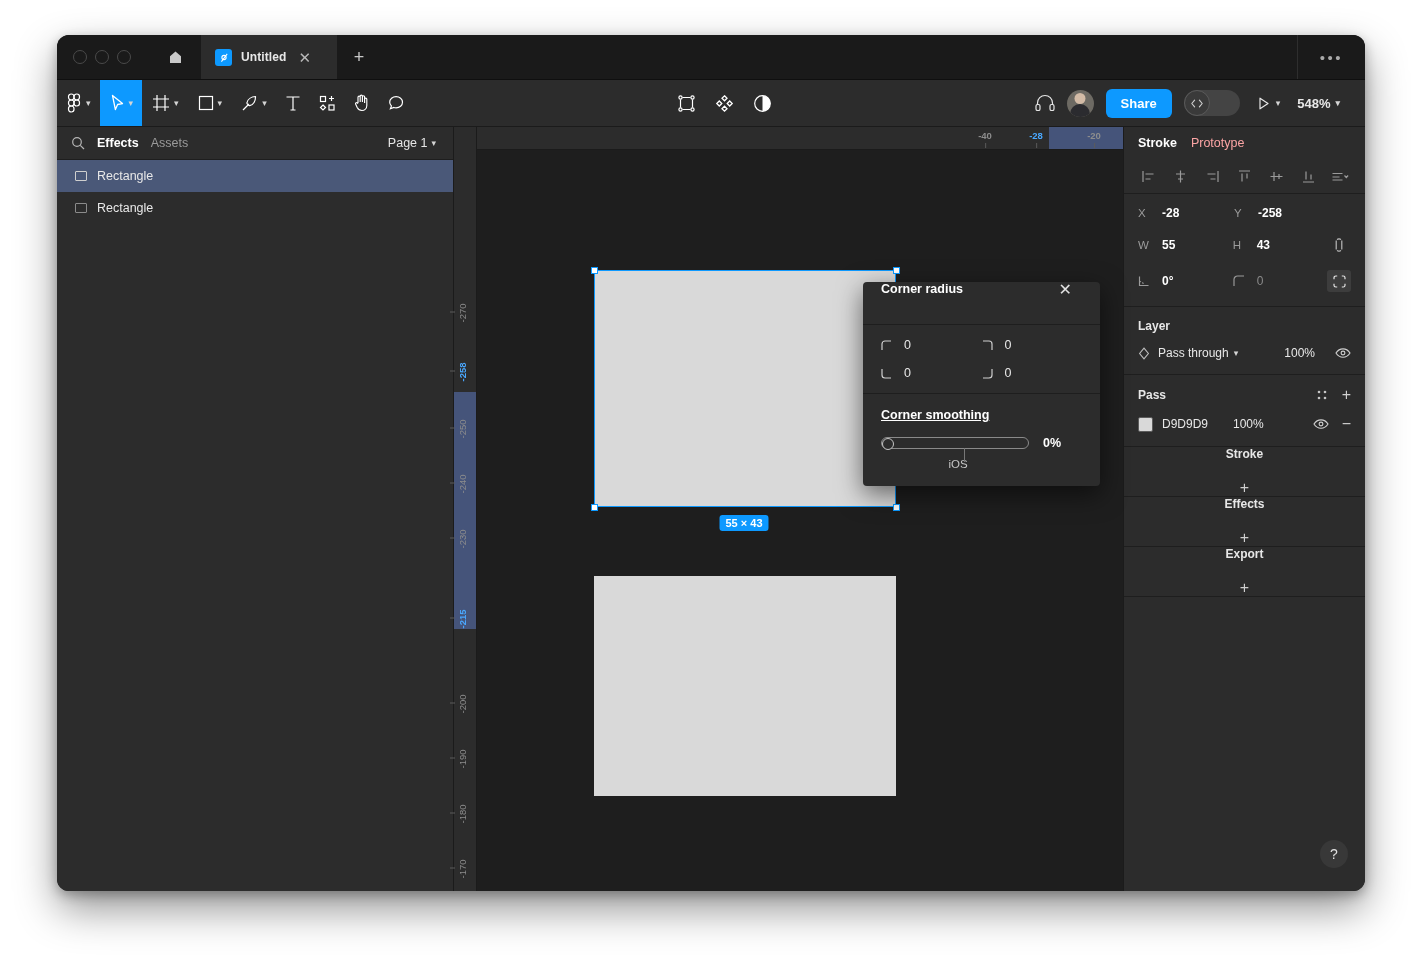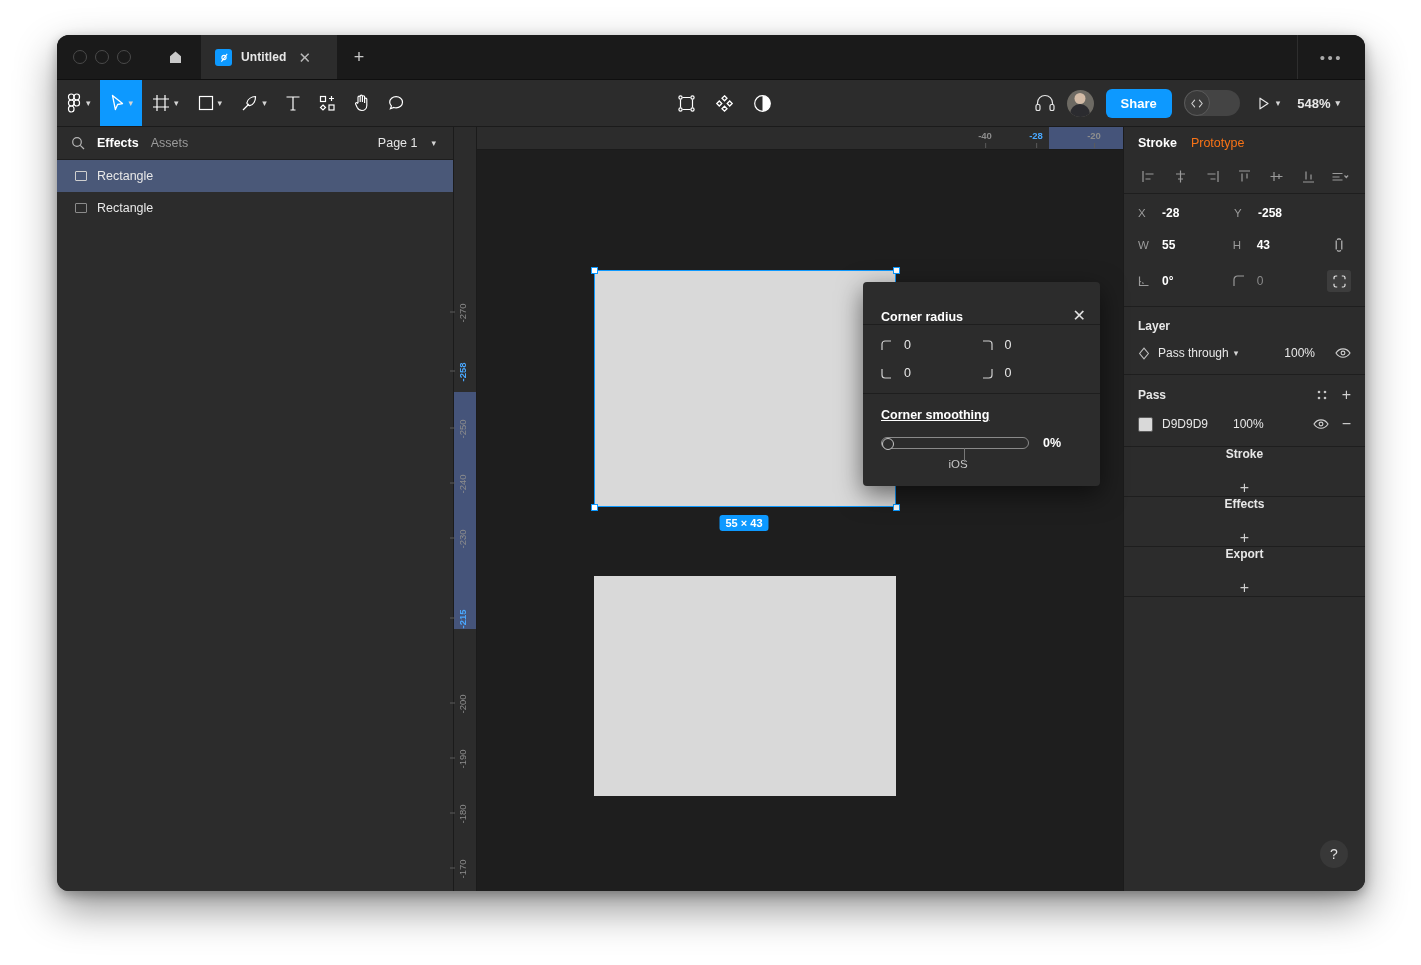--- a/index.html
+++ b/index.html
@@ -207,21 +207,21 @@
     border-bottom: 1px solid #1e1e1e;
   }
   .lp-tab {
     font-size: 12.5px;
     color: #9a9a9a;
     cursor: pointer;
   }
   .lp-tab.active { color: #ffffff; font-weight: bold; }
   .lp-spacer { flex: 1 1 auto; }
   .page-sel {
-    display: flex; align-items: center; gap: 14px;
+    display: flex; align-items: center; gap: 4px;
     color: #e6e6e6;
     font-size: 12.5px;
   }
   .layer-row {
     height: 32px;
     display: flex; align-items: center;
     gap: 10px;
     padding-left: 18px;
     color: #e8e8e8;
     font-size: 12.5px;
@@ -338,22 +338,22 @@
   .popover {
     position: absolute;
     background: #2c2c2c;
     border-radius: 4px;
     box-shadow: 0 8px 26px rgba(0,0,0,0.55);
     z-index: 30;
     overflow: hidden;
   }
   .pop-head {
     height: 42px;
-    display: flex; align-items: flex-end;
-    padding: 0 14px 0 18px;
+    display: flex; align-items: flex-start;
+    padding: 0 28px 0 18px;
     border-bottom: 1px solid #1e1e1e;
   }
   .pop-title {
     color: #ffffff;
     font-size: 12.5px;
     font-weight: bold;
     flex: 1 1 auto;
   }
   .pop-close {
     color: #e2e2e2;
@@ -432,21 +432,21 @@
     border-left: 1px solid #1b1b1b;
     display: flex; flex-direction: column;
     position: relative;
   }
   .rp-head {
     height: 32px;
     display: flex; align-items: center;
     gap: 14px;
     padding: 0 14px;
   }
-  .rp-tab { font-size: 12.5px; color: #f97316; cursor: pointer; }
+  .rp-tab { font-size: 12.5px; color: #fca5a5; cursor: pointer; }
   .rp-tab.active { color: #ffffff; font-weight: bold; }
   .align-row {
     height: 34px;
     display: flex; align-items: center;
     justify-content: space-between;
     padding: 0 12px 0 12px;
     border-bottom: 1px solid #1e1e1e;
   }
   .align-btn {
     display: flex; align-items: center; justify-content: center;

